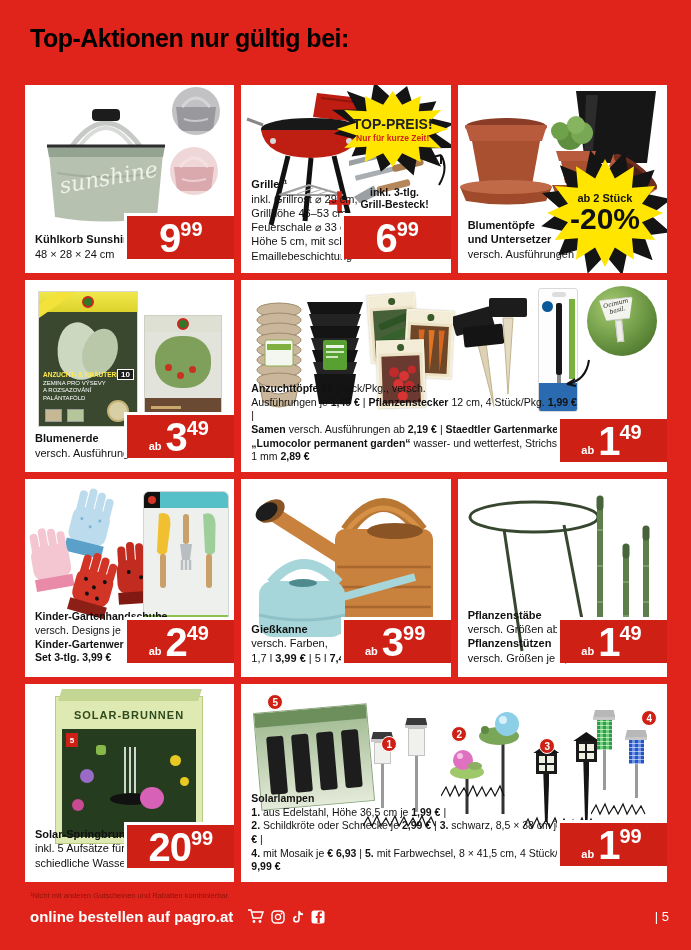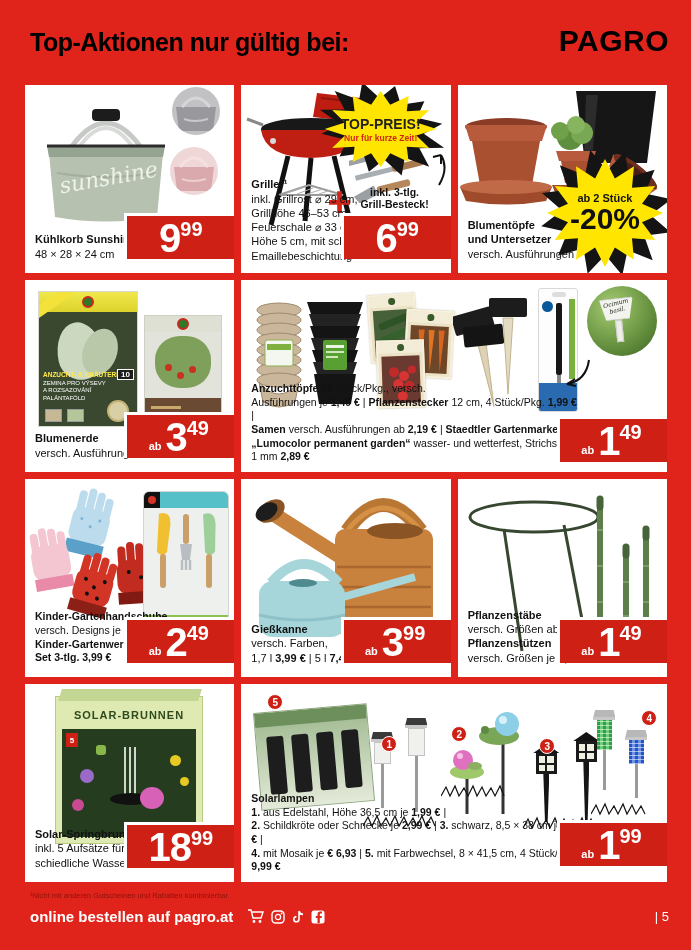--- a/index.html
+++ b/index.html
@@ -111,21 +111,20 @@
   .ftr .pg{margin-left:auto;font-size:13px}
   svg{display:block}
 </style>
 </head>
 <body>
 
 <div class="page">
 
   <div class="hdr">
     <span class="title">Top-Aktionen nur gültig bei:</span>
-    <span class="brand">PAGRO</span>
   </div>
 
   <div class="grid">
 
     <div class="card">
       <svg width="150" height="135" viewBox="0 0 150 135" style="position:absolute;left:6px;top:8px">
         <path d="M35,62 Q75,-2 115,62" stroke="#c6c9c6" stroke-width="5" fill="none"></path>
         <path d="M42,64 Q75,6 108,64" stroke="#d8dbd8" stroke-width="4" fill="none"></path>
         <rect x="61" y="16" width="28" height="12" rx="4" fill="#1c1c1c"></rect>
         <rect x="38" y="54" width="9" height="11" rx="2" fill="#222"></rect>
@@ -169,21 +168,21 @@
         <path d="M18,41 Q22,68 68,69 Q114,68 118,41 Z" fill="#bf1e12"></path>
         <circle cx="30" cy="52" r="3" fill="#d8d8d8"></circle>
           <circle cx="106" cy="52" r="3" fill="#d8d8d8"></circle>
         <path d="M45,67 L28,136" stroke="#111" stroke-width="5"></path>
         <path d="M91,67 L108,136" stroke="#111" stroke-width="5"></path>
         <path d="M68,69 L62,132" stroke="#111" stroke-width="5"></path>
         <path d="M36,106 L100,106 L66,96 Z" fill="none" stroke="#9a9a9a" stroke-width="2"></path>
         <path d="M44,104 L62,98 M54,105 L70,99 M64,105 L80,100 M76,105 L88,101" stroke="#b0b0b0" stroke-width="1"></path>
         <path d="M4,30 L20,36" stroke="#888" stroke-width="3"></path>
       </svg>
-      <div class="burst" style="right:14px;top:6px;width:112px;height:76px">
+      <div class="burst" style="right:2px;top:6px;width:112px;height:76px">
         <div class="bk"></div>
         <div class="yl"></div>
         <div class="ct">
           <span class="tp1">TOP-PREIS!</span>
           <span class="tp2">Nur für kurze Zeit!</span>
         </div>
       </div>
       <div class="plus" style="left:86px;top:96px">+</div>
       <svg width="100" height="62" viewBox="0 0 100 62" style="position:absolute;left:108px;top:56px">
         <g transform="rotate(-14 50 30)">
@@ -576,21 +575,21 @@
           <div class="flower" style="left:34px;top:16px;width:10px;height:10px;background:#88b84a;border-radius:30%"></div>
         </div>
       </div>
       <div class="info">
         <div><span style="font-weight: bold;">Solar-Springbrunnen</span></div>
         <div><span>inkl. 5 Aufsätze für unter-</span></div>
         <div><span>schiedliche Wasserfontänen</span></div>
       </div>
       <div class="price">
         <span class="ab"></span>
-          <span class="int">18</span>
+          <span class="int">20</span>
           <span class="cents">99</span>
       </div>
     </div>
 
     <div class="card span2">
       <div class="box5">
         <div class="top"></div>
         <div class="tube" style="left:10px"></div>
         <div class="tube" style="left:35px"></div>
         <div class="tube" style="left:60px"></div>

